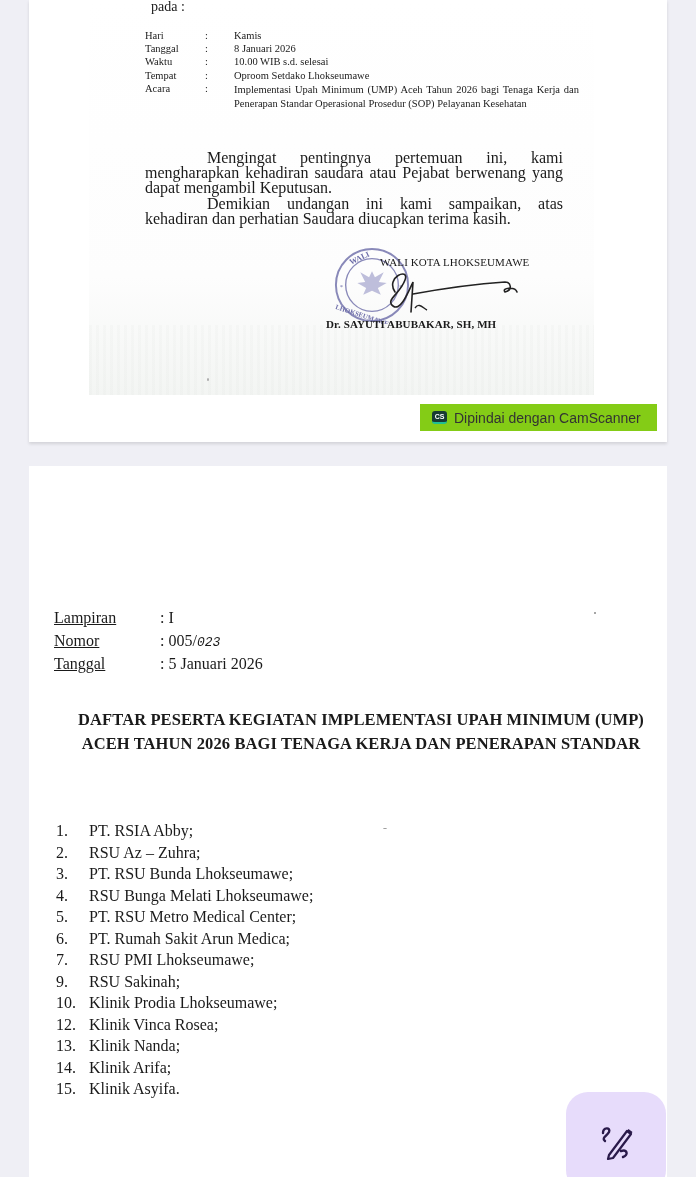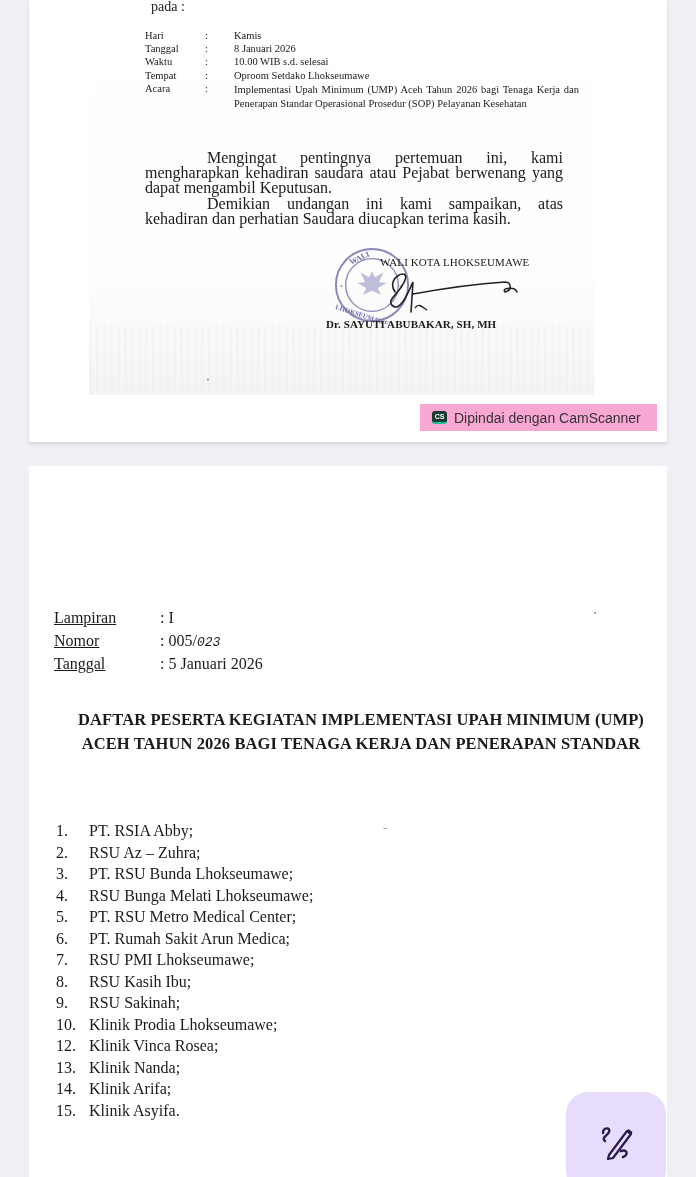--- a/index.html
+++ b/index.html
@@ -29,21 +29,21 @@
   .para { position:absolute; left:116px; width:418px; font-size:16px; line-height:15px; text-align:justify; }
   .para .ind { display:inline-block; width:62px; }
 
   .sign-title { position:absolute; left:380px; top:256px; font-size:11px; letter-spacing:0.1px; }
   .sign-name { position:absolute; left:326px; top:318px; font-size:11px; font-weight:bold; letter-spacing:0.1px; }
   .stamp { position:absolute; left:333px; top:246px; width:78px; height:78px; }
   .sig { position:absolute; left:365px; top:262px; width:160px; height:52px; }
 
   .cs-badge {
     position:absolute; left:420px; top:404px; width:237px; height:27px;
-    background:#f9a8d4; display:flex; align-items:center;
+    background:#84cc16; display:flex; align-items:center;
     font-family:"Liberation Sans", sans-serif; font-size:14px; color:#333;
   }
   .cs-logo { width:15px; height:13px; background:#183a33; border-radius:3px; margin-left:12px; margin-right:7px;
              color:#fff; font-size:7px; font-weight:bold; display:flex; align-items:center; justify-content:center;
              border-bottom:2px solid #1fbf95; box-sizing:border-box; }
 
   
   .meta { position:absolute; left:54px; font-size:16px; line-height:22px; }
   .meta .k { position:absolute; left:0;text-decoration:underline; }
   .meta .v { position:absolute; left:106px; white-space:nowrap; }
@@ -157,21 +157,20 @@
 </div>
 
 <ul class="list">
   <li><span class="num">1.</span><span>PT. RSIA Abby;</span></li>
   <li><span class="num">2.</span><span>RSU Az – Zuhra;</span></li>
   <li><span class="num">3.</span><span>PT. RSU Bunda Lhokseumawe;</span></li>
   <li><span class="num">4.</span><span>RSU Bunga Melati Lhokseumawe;</span></li>
   <li><span class="num">5.</span><span>PT. RSU Metro Medical Center;</span></li>
   <li><span class="num">6.</span><span>PT. Rumah Sakit Arun Medica;</span></li>
   <li><span class="num">7.</span><span>RSU PMI Lhokseumawe;</span></li>
-  <li><span class="num">8.</span><span>RSU Kasih Ibu;</span></li>
   <li><span class="num">9.</span><span>RSU Sakinah;</span></li>
   <li><span class="num">10.</span><span>Klinik Prodia Lhokseumawe;</span></li>
   <li><span class="num">12.</span><span>Klinik Vinca Rosea;</span></li>
   <li><span class="num">13.</span><span>Klinik Nanda;</span></li>
   <li><span class="num">14.</span><span>Klinik Arifa;</span></li>
   <li><span class="num">15.</span><span>Klinik Asyifa.</span></li>
 </ul>
 
 <div class="fab">
   <svg width="38" height="38" viewBox="0 0 38 38">

